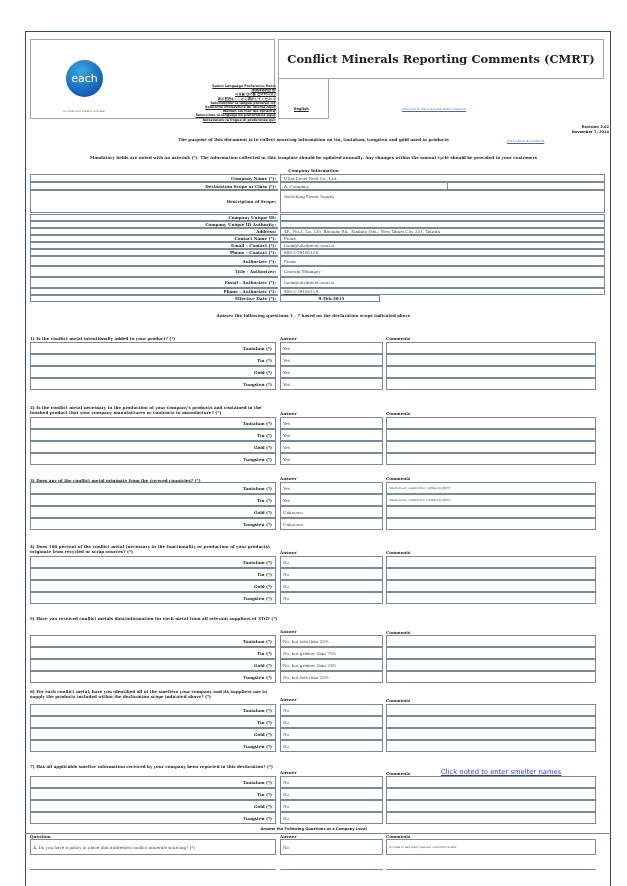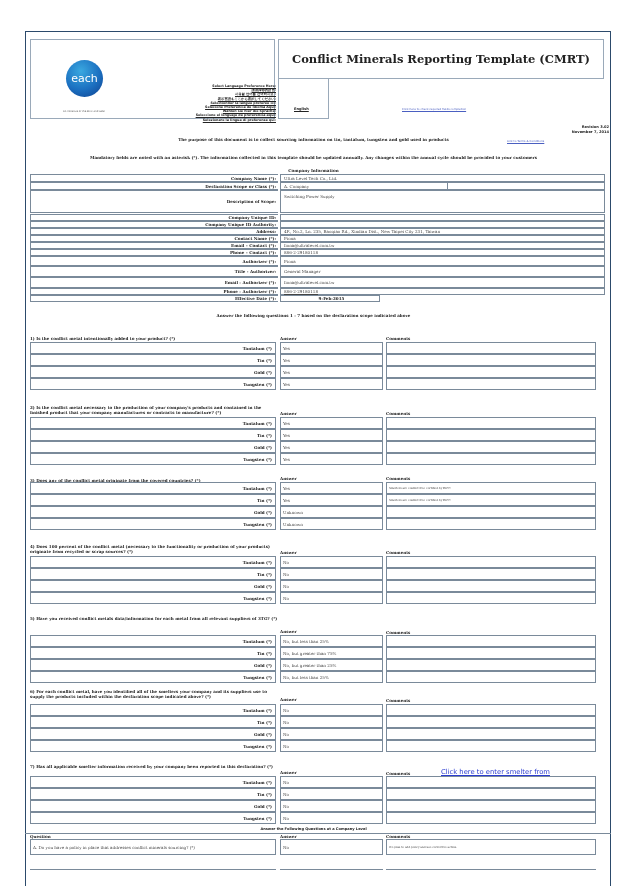--- a/index.html
+++ b/index.html
@@ -76,21 +76,21 @@
   <div>請選擇你的語言:</div>
   <div>사용할 언어를 선택하시오 :</div>
   <div>表示言語をここから選択してください:</div>
   <div>Sélectionner la langue préférée ici:</div>
   <div>Selecione Preferência de Idioma Aqui:</div>
   <div>Wählen sie hier die Sprache:</div>
   <div>Seleccione el lenguaje de preferencia aqui:</div>
   <div>Selezionare la lingua di preferenza qui:</div>
 </div>
 
-<div class="hdr-title">Conflict Minerals Reporting Template (CMRT)</div>
+<div class="hdr-title">Conflict Minerals Reporting Comments (CMRT)</div>
 <div class="hdr-lang"></div>
 <div class="english">English</div>
 <a class="link-small abs" style="left:402px; top:107px;">Click here to check required fields completion</a>
 
 <div class="rev">
   <div>Revision 3.02</div>
   <div>November 7, 2014</div>
 </div>
 <a class="link-small abs" style="left:507px; top:139px;">Link to Terms &amp; Conditions</a>
 
@@ -299,21 +299,21 @@
   </div>
 <div class="q-row" style="top:740px;">
     <div class="q-metal">Tungsten  (*)</div>
     <div class="q-ans">No</div>
     <div class="q-com"></div>
   </div>
 
 <div class="q-title" style="top:764px;">7) Has all applicable smelter information received by your company been reported in this declaration? (*)</div>
 <div class="col-head" style="left:280px; top:770px;">Answer</div>
 <div class="col-head" style="left:386px; top:771px;">Comments</div>
-<a class="smelter-link">Click here to enter smelter from</a>
+<a class="smelter-link">Click noted to enter smelter names</a>
 <div class="q-row" style="top:776px;">
     <div class="q-metal">Tantalum  (*)</div>
     <div class="q-ans">No</div>
     <div class="q-com"></div>
   </div>
 <div class="q-row" style="top:788px;">
     <div class="q-metal">Tin  (*)</div>
     <div class="q-ans">No</div>
     <div class="q-com"></div>
   </div>

